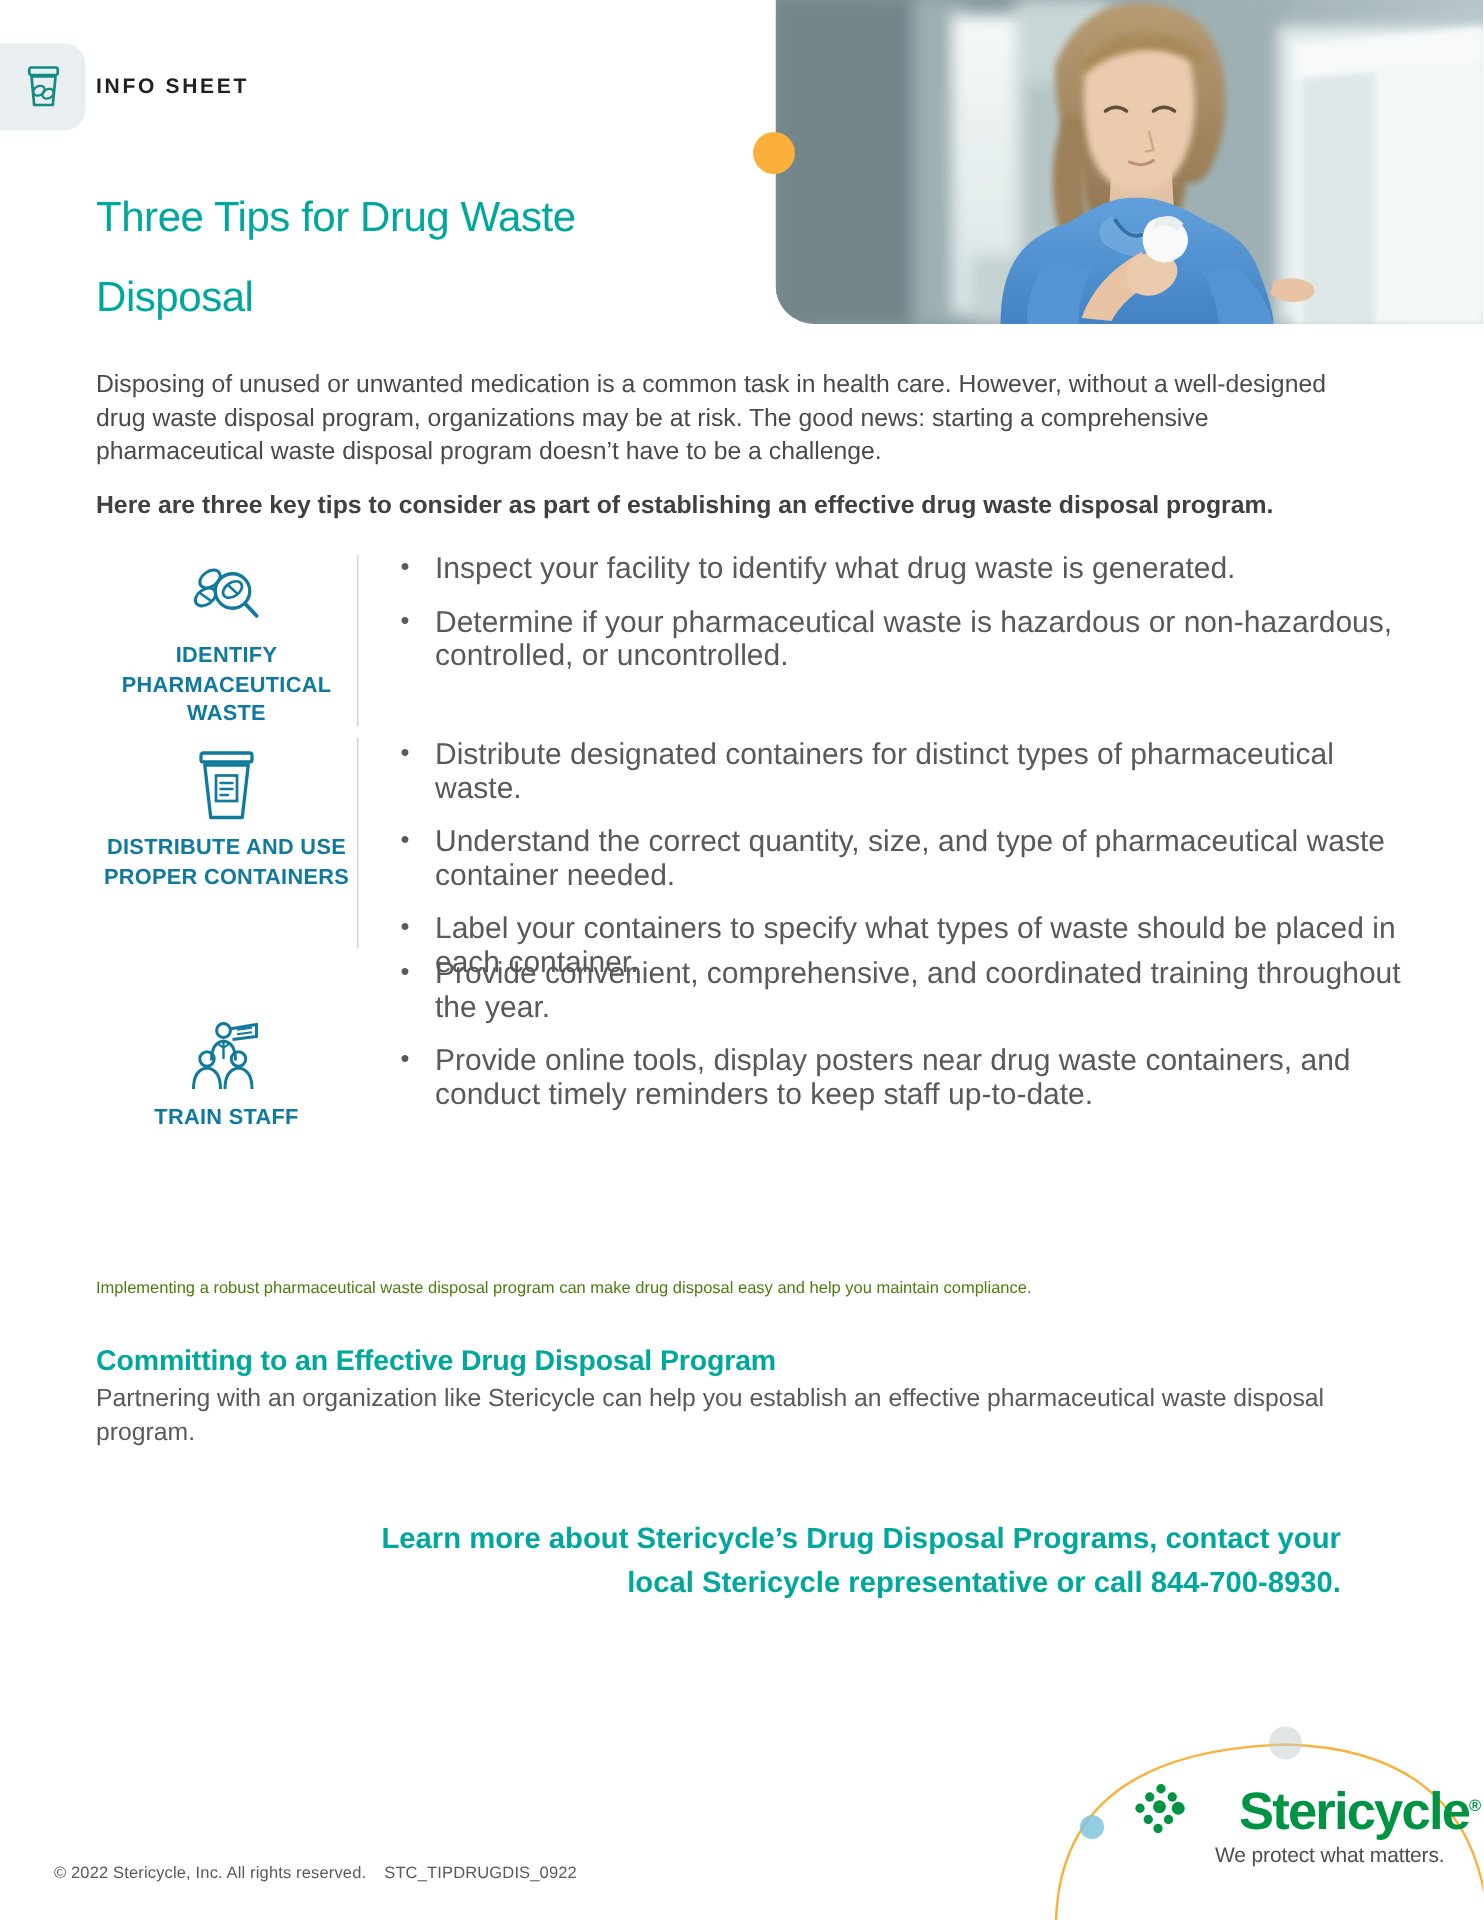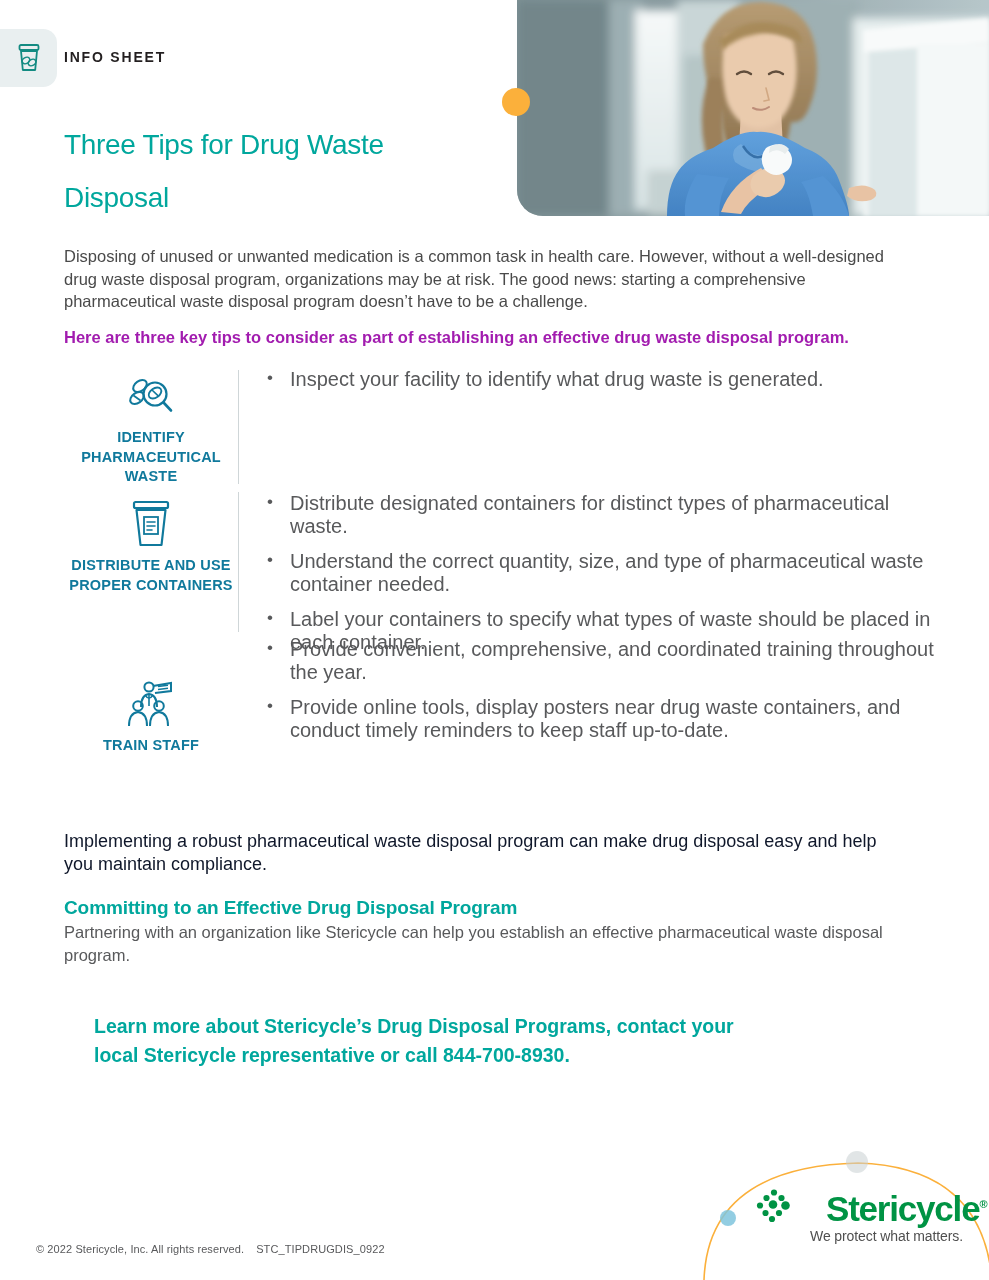--- a/index.html
+++ b/index.html
@@ -93,21 +93,21 @@
     color: #4a4a4a;
   }
   .intro-lead {
     position: absolute;
     left: 64px;
     top: 326px;
     width: 860px;
     font-size: 16.5px;
     line-height: 22.5px;
     font-weight: bold;
-    color: #a21caf;
+    color: #404040;
   }
 
   
   .tips {
     position: absolute;
     left: 64px;
     top: 366px;
     width: 880px;
   }
   .tip {
@@ -177,25 +177,25 @@
 
   .tip-2 .tip-left, .tip-3 .tip-left { padding-top: 10px; }
   .tip-2 .tip-right { padding-top: 4px; }
   .tip-3 .tip-right { padding-top: 2px; }
   .tip-3 .tip-left { padding-top: 42px; }
 
   
   .closing {
     position: absolute;
     left: 64px;
-    top: 830px;
+    top: 848px;
     width: 830px;
-    font-size: 18px;
+    font-size: 11px;
     line-height: 22.5px;
-    color: #0f172a;
+    color: #4d7c0f;
   }
   .subhead {
     position: absolute;
     left: 64px;
     top: 897px;
     font-size: 19px;
     font-weight: bold;
     color: #00a79d;
     letter-spacing: -0.1px;
   }
@@ -208,21 +208,21 @@
     line-height: 22.5px;
     color: #58595b;
   }
 
   
   .cta {
     position: absolute;
     left: 94px;
     top: 1012px;
     width: 800px;
-    text-align: left;
+    text-align: right;
     font-size: 19.5px;
     line-height: 29px;
     font-weight: bold;
     color: #00a79d;
   }
 
   
   .footer-arc {
     position: absolute;
     left: 700px;
@@ -398,20 +398,21 @@
             <path d="M26 16 L32.2 21.8" stroke="#10799c" stroke-width="1.6"></path>
             <path d="M37.5 28.5 L45 36.5" stroke="#10799c" stroke-width="2.6" stroke-linecap="round"></path>
           </svg>
         </div>
         <div class="tip-label">IDENTIFY PHARMACEUTICAL WASTE</div>
       </div>
       <div class="tip-divider"></div>
       <div class="tip-right">
         <ul>
           <li>Inspect your facility to identify what drug waste is generated.</li>
+          <li>Determine if your pharmaceutical waste is hazardous or non-hazardous, controlled, or uncontrolled.</li>
         </ul>
       </div>
     </div>
 
     <div class="tip tip-2">
       <div class="tip-left">
         <div class="tip-icon">
           <svg width="42" height="48" viewBox="0 0 42 48">
             <rect x="4" y="2" width="34" height="6" rx="1.5" fill="none" stroke="#10799c" stroke-width="2.2"></rect>
             <path d="M6.5 10 L35.5 10 L31.5 45 L10.5 45 Z" fill="none" stroke="#10799c" stroke-width="2.2" stroke-linejoin="round"></path>

